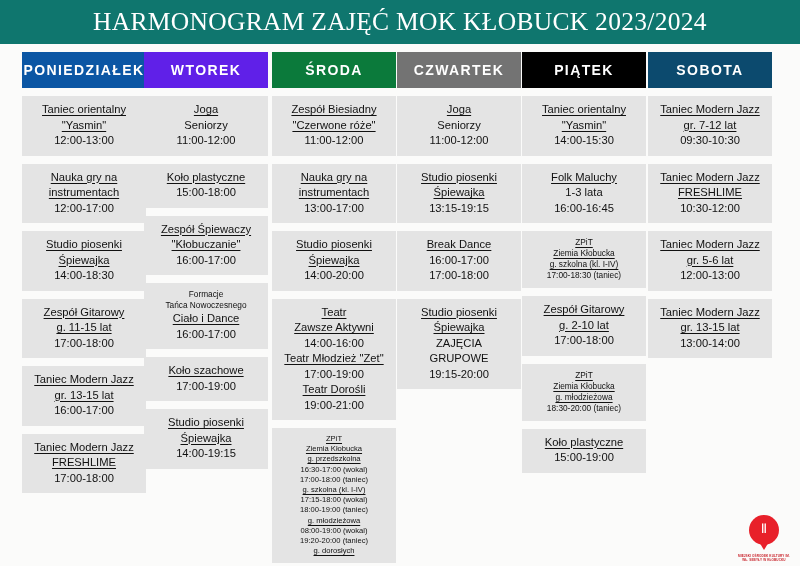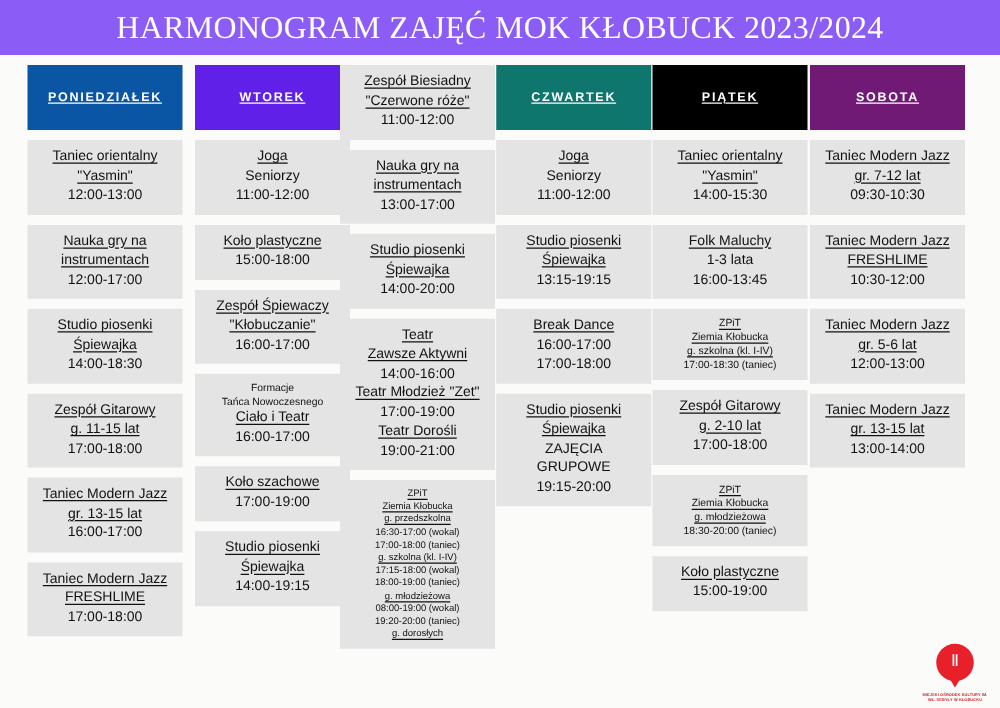--- a/index.html
+++ b/index.html
@@ -15,21 +15,21 @@
     position: relative;
   }
 
   
   .title-bar {
     position: absolute;
     left: 0;
     top: 0;
     width: 800px;
     height: 44px;
-    background: #8b5cf6;
+    background: #0f766e;
     display: flex;
     align-items: center;
     justify-content: center;
   }
   .title-text {
     color: #ffffff;
     font-family: "Liberation Serif", serif;
     font-size: 25.5px;
     letter-spacing: 0.3px;
     white-space: nowrap;
@@ -42,38 +42,37 @@
     top: 44px;
     width: 800px;
     height: 522px;
   }
   .col {
     position: absolute;
     top: 0;
     width: 124px;
   }
   .col-0 { left: 22px; }
-  .col-1 { left: 156px; }
+  .col-1 { left: 144px; }
   .col-2 { left: 272px; }
   .col-3 { left: 397px; }
   .col-4 { left: 522px; }
   .col-5 { left: 648px; }
 
   .day-header {
-    height: 52px;
+    height: 36px;
     margin-top: 8px;
     display: flex;
     align-items: center;
     justify-content: center;
     color: #ffffff;
-    font-size: 10px;
+    font-size: 14px;
     font-weight: bold;
     letter-spacing: 1.4px;
     box-sizing: border-box;
-    text-decoration: underline;
   }
 
   .cards {
     margin-top: 8px;
   }
 
   .card {
     background: #e4e4e4;
     margin-bottom: 8px;
     padding: 6px 4px 7px 4px;
@@ -217,35 +216,36 @@
           <span class="plain">15:00-18:00</span>
         </div>
         <div class="card">
           <span class="ttl">Zespół Śpiewaczy</span>
           <span class="ttl">"Kłobuczanie"</span>
           <span class="plain">16:00-17:00</span>
         </div>
         <div class="card">
           <span class="small">Formacje</span>
           <span class="small">Tańca Nowoczesnego</span>
-          <span class="ttl">Ciało i Teatr</span>
+          <span class="ttl">Ciało i Dance</span>
           <span class="plain">16:00-17:00</span>
         </div>
         <div class="card">
           <span class="ttl">Koło szachowe</span>
           <span class="plain">17:00-19:00</span>
         </div>
         <div class="card">
           <span class="ttl">Studio piosenki</span>
           <span class="ttl">Śpiewajka</span>
           <span class="plain">14:00-19:15</span>
         </div>
       </div>
     </div>
     <div class="col col-2">
+      <div class="day-header" style="background: rgb(11, 122, 59); color: rgb(255, 255, 255);">ŚRODA</div>
       <div class="cards">
         <div class="card">
           <span class="ttl">Zespół Biesiadny</span>
           <span class="ttl">"Czerwone róże"</span>
           <span class="plain">11:00-12:00</span>
         </div>
         <div class="card">
           <span class="ttl">Nauka gry na</span>
           <span class="ttl">instrumentach</span>
           <span class="plain">13:00-17:00</span>
@@ -274,21 +274,21 @@
           <span class="tiny">17:15-18:00 (wokal)</span>
           <span class="tiny">18:00-19:00 (taniec)</span>
           <span class="tiny ttl">g. młodzieżowa</span>
           <span class="tiny">08:00-19:00 (wokal)</span>
           <span class="tiny">19:20-20:00 (taniec)</span>
           <span class="tiny ttl">g. dorosłych</span>
         </div>
       </div>
     </div>
     <div class="col col-3">
-      <div class="day-header" style="background: #0f766e; color: rgb(255, 255, 255);">CZWARTEK</div>
+      <div class="day-header" style="background: #737373; color: rgb(255, 255, 255);">CZWARTEK</div>
       <div class="cards">
         <div class="card">
           <span class="ttl">Joga</span>
           <span class="plain">Seniorzy</span>
           <span class="plain">11:00-12:00</span>
         </div>
         <div class="card">
           <span class="ttl">Studio piosenki</span>
           <span class="ttl">Śpiewajka</span>
           <span class="plain">13:15-19:15</span>
@@ -311,21 +311,21 @@
       <div class="day-header" style="background: #000000; color: rgb(255, 255, 255);">PIĄTEK</div>
       <div class="cards">
         <div class="card">
           <span class="ttl">Taniec orientalny</span>
           <span class="ttl">"Yasmin"</span>
           <span class="plain">14:00-15:30</span>
         </div>
         <div class="card">
           <span class="ttl">Folk Maluchy</span>
           <span class="plain">1-3 lata</span>
-          <span class="plain">16:00-13:45</span>
+          <span class="plain">16:00-16:45</span>
         </div>
         <div class="card">
           <span class="small ttl">ZPiT</span>
           <span class="small ttl">Ziemia Kłobucka</span>
           <span class="small ttl">g. szkolna (kl. I-IV)</span>
           <span class="small">17:00-18:30 (taniec)</span>
         </div>
         <div class="card">
           <span class="ttl">Zespół Gitarowy</span>
           <span class="ttl">g. 2-10 lat</span>
@@ -337,21 +337,21 @@
           <span class="small ttl">g. młodzieżowa</span>
           <span class="small">18:30-20:00 (taniec)</span>
         </div>
         <div class="card">
           <span class="ttl">Koło plastyczne</span>
           <span class="plain">15:00-19:00</span>
         </div>
       </div>
     </div>
     <div class="col col-5">
-      <div class="day-header" style="background: #701a75; color: rgb(255, 255, 255);">SOBOTA</div>
+      <div class="day-header" style="background: #0c4a6e; color: rgb(255, 255, 255);">SOBOTA</div>
       <div class="cards">
         <div class="card">
           <span class="ttl">Taniec Modern Jazz</span>
           <span class="ttl">gr. 7-12 lat</span>
           <span class="plain">09:30-10:30</span>
         </div>
         <div class="card">
           <span class="ttl">Taniec Modern Jazz</span>
           <span class="ttl">FRESHLIME</span>
           <span class="plain">10:30-12:00</span>

